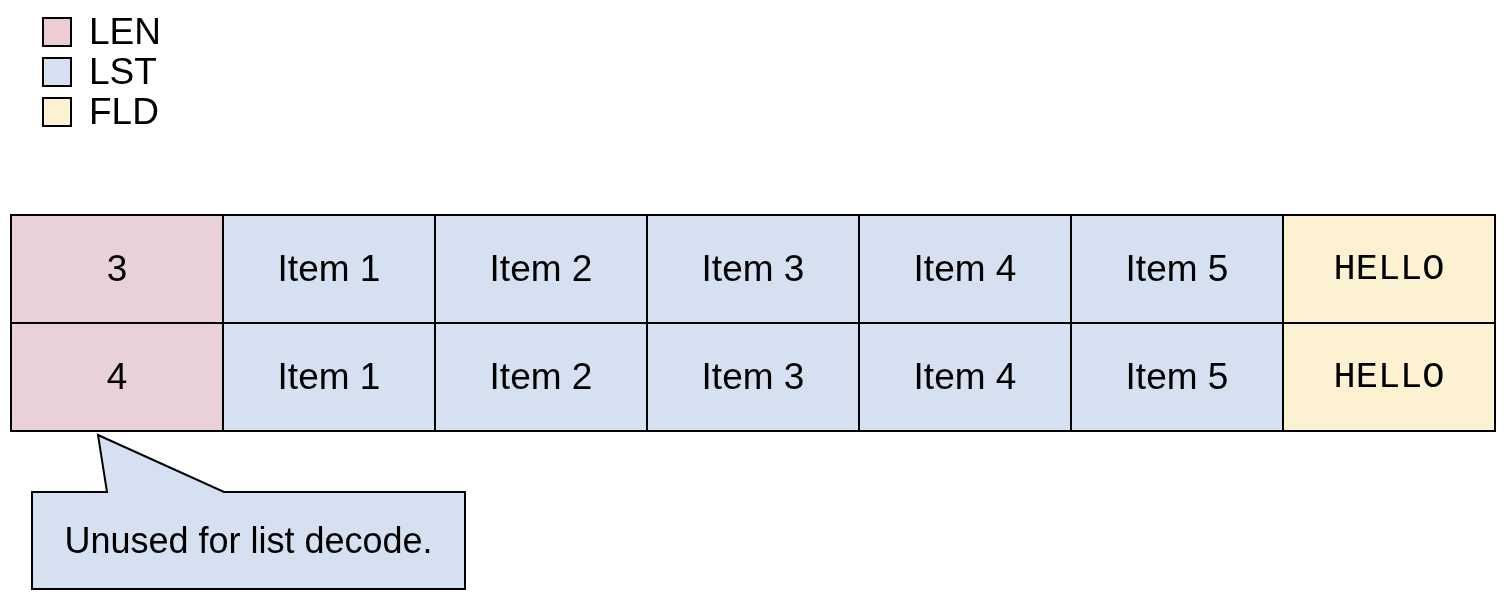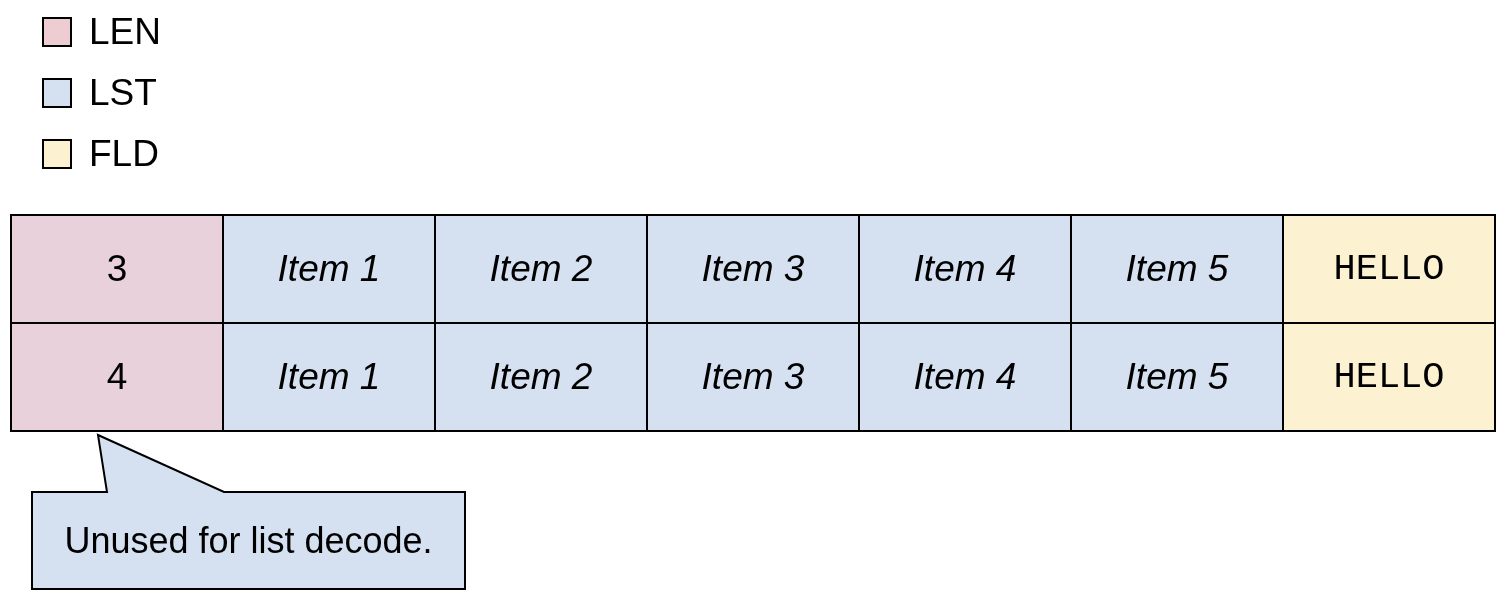--- a/index.html
+++ b/index.html
@@ -16,21 +16,21 @@
     color: var(--text, #000000);
   }
 
   
   .legend {
     position: absolute;
     left: 42px;
     top: 17px;
     display: flex;
     flex-direction: column;
-    gap: 31px;
+    gap: 10px;
   }
   .legend-item {
     display: flex;
     align-items: center;
   }
   .swatch {
     width: 30px;
     height: 30px;
     box-sizing: border-box;
     border: 2px solid var(--border, #000000);
@@ -58,21 +58,21 @@
   table.layout td {
     border: 2px solid var(--border, #000000);
     height: 106px;
     text-align: center;
     vertical-align: middle;
     font-size: 37px;
     padding: 0;
     overflow: hidden;
   }
   td.c-len { background: var(--len_cell); }
-  td.c-lst { background: var(--lst); font-style: italic; }
+  td.c-lst { background: var(--lst); }
   td.c-fld { background: var(--fld); font-family: Liberation Mono, monospace; }
 
   
   .callout-svg {
     position: absolute;
     left: 0;
     top: 0;
     width: 1512px;
     height: 606px;
     pointer-events: none;

